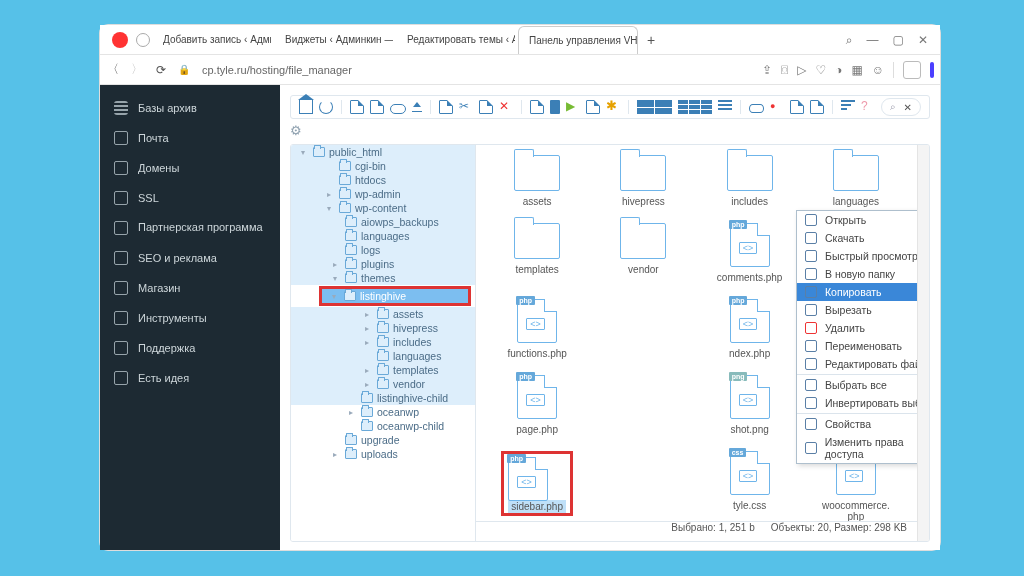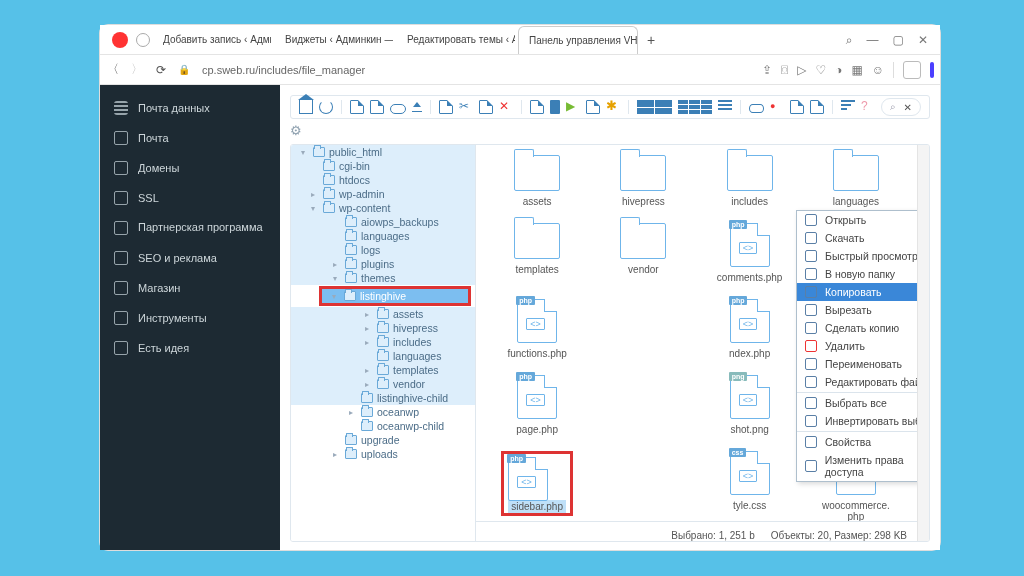--- a/index.html
+++ b/index.html
@@ -57,21 +57,21 @@
   .filewrap{flex:1;display:flex;border:1px solid #dfe7ee;border-radius:3px;overflow:hidden;}
   .tree{width:185px;border-right:1px solid #dfe7ee;overflow:auto;font-size:10.5px;color:#4b6c87;background:#fff;}
   .tree-inner{min-width:100%;}
   .node{white-space:nowrap;padding:1px 0 1px 4px;display:flex;align-items:center;gap:4px;}
   .node .tg{width:8px;display:inline-block;font-size:8px;color:#9ab;}
   .node .fic{width:12px;height:10px;display:inline-block;border:1px solid #6aa9d8;border-radius:1px;background:#ddeefb;position:relative;}
   .node .fic::before{content:"";position:absolute;left:0;top:-3px;width:5px;height:3px;background:#ddeefb;border:1px solid #6aa9d8;border-bottom:none;border-radius:1px 1px 0 0;}
   .node.hl-row{background:#ddeefb;}
   .redbox .node{background:#7cbef0;color:#fff;}
   .redbox{border:3px solid #d33;margin:1px 4px 1px 28px;}
-  .lvl0{padding-left:10px;} .lvl1{padding-left:20px;} .lvl2{padding-left:42px;} .lvl3{padding-left:58px;} .lvl4{padding-left:74px;}
+  .lvl0{padding-left:10px;} .lvl1{padding-left:36px;} .lvl2{padding-left:42px;} .lvl3{padding-left:58px;} .lvl4{padding-left:74px;}
   
   .grid{flex:1;overflow:auto;position:relative;}
   .grid-inner{padding:4px 10px;display:grid;grid-template-columns:repeat(4,1fr);gap:4px;}
   .item{display:flex;flex-direction:column;align-items:center;padding:6px 2px;font-size:10px;color:#555;}
   .foldericon{width:46px;height:36px;border:1.5px solid #6fb5ea;border-radius:2px;background:#fff;position:relative;}
   .foldericon::before{content:"";position:absolute;left:-1px;top:-7px;width:18px;height:7px;border:1.5px solid #6fb5ea;border-bottom:none;border-radius:2px 2px 0 0;background:#fff;}
   .fileicon{width:40px;height:44px;border:1.5px solid #6fb5ea;border-radius:2px;background:#fff;position:relative;}
   .fileicon::after{content:"";position:absolute;right:-1px;top:-1px;width:12px;height:12px;border-left:1.5px solid #6fb5ea;border-bottom:1.5px solid #6fb5ea;background:#fff;}
   .badge{position:absolute;left:-2px;top:-4px;font-size:7px;background:#65a8da;color:#fff;padding:1px 3px;border-radius:1px;font-weight:bold;}
   .badge.txt{background:#7598d8;}
@@ -80,21 +80,21 @@
   .item .lbl{margin-top:5px;text-align:center;max-width:70px;word-wrap:break-word;}
   .item.sel .lbl{background:#bfe0f8;padding:1px 3px;}
   .hlred{border:3px solid #d33;padding:3px 4px 1px 4px;}
   
   .ctx{position:absolute;left:320px;top:65px;width:155px;background:#fff;border:1px solid #aebfcd;font-size:10.5px;color:#444;box-shadow:2px 2px 5px rgba(0,0,0,.15);z-index:10;}
   .ctx .row{display:flex;align-items:center;gap:8px;padding:3px 8px;}
   .ctx .row.hov{background:#3a87d8;color:#fff;}
   .ctx .cic{width:12px;height:12px;display:inline-block;}
   .ctx .sep{height:1px;background:#dbe4ec;margin:1px 0;}
   
-  .status{height:20px;border-top:1px solid #dfe7ee;font-size:10px;color:#555;display:flex;align-items:flex-end;justify-content:flex-end;gap:16px;padding:0 10px;}
+  .status{height:20px;border-top:1px solid #dfe7ee;font-size:10px;color:#555;display:flex;align-items:flex-start;justify-content:flex-end;gap:16px;padding:0 10px;}
   .scrollstub{width:12px;background:#f4f4f4;border-left:1px solid #e4e4e4;}
 </style>
 </head>
 <body>
 
 <div class="browser">
 
   <div class="titlebar">
     <span class="opera-icon"></span>
     <span class="ico" style="width:14px;height:14px;border:1px solid #aaa;border-radius:50%;"></span>
@@ -121,41 +121,41 @@
       <span>▢</span>
       <span>✕</span>
     </div>
   </div>
 
   <div class="urlbar">
     <span class="ico">〈</span>
     <span class="ico" style="opacity:.4">〉</span>
     <span class="ico">⟳</span>
     <span class="ico" style="font-size:10px;">🔒</span>
-    <span class="url">cp.sweb.ru/includes/file_manager</span>
+    <span class="url">cp.tyle.ru/hosting/file_manager</span>
     <div class="right">
       <span>⇪</span>
       <span>⌼</span>
       <span>▷</span>
       <span>♡</span>
       <span>◑</span>
       <span>▦</span>
       <span>☺</span>
       <span class="sep"></span>
       <span class="cube"></span>
       <span class="pill"></span>
     </div>
   </div>
 
   <div class="page">
 
     <div class="sidebar">
       <div class="side-item db">
           <span class="sico"></span>
-          <span>Почта данных</span>
+          <span>Базы архив</span>
         </div>
       <div class="side-item">
           <span class="sico"></span>
           <span>Почта</span>
         </div>
       <div class="side-item">
           <span class="sico"></span>
           <span>Домены</span>
         </div>
       <div class="side-item">
@@ -170,20 +170,24 @@
           <span class="sico"></span>
           <span>SEO и реклама</span>
         </div>
       <div class="side-item">
           <span class="sico"></span>
           <span>Магазин</span>
         </div>
       <div class="side-item">
           <span class="sico"></span>
           <span>Инструменты</span>
+        </div>
+      <div class="side-item">
+          <span class="sico"></span>
+          <span>Поддержка</span>
         </div>
       <div class="side-item">
           <span class="sico"></span>
           <span>Есть идея</span>
         </div>
     </div>
 
     <div class="content">
       <div class="toolbar">
         <span class="tb home"></span>
@@ -491,24 +495,20 @@
               </div>
               <div class="row hov">
                 <span class="cic" style="border:1px solid #5a7fa6;border-radius:2px"></span>
                 <span>Копировать</span>
               </div>
               <div class="row">
                 <span class="cic" style="border:1px solid #5a7fa6;border-radius:2px"></span>
                 <span>Вырезать</span>
               </div>
               <div class="row">
-                <span class="cic" style="border:1px solid #5a7fa6;border-radius:2px"></span>
-                <span>Сделать копию</span>
-              </div>
-              <div class="row">
                 <span class="cic" style="border:1px solid #e33;border-radius:2px"></span>
                 <span>Удалить</span>
               </div>
               <div class="row">
                 <span class="cic" style="border:1px solid #5a7fa6;border-radius:2px"></span>
                 <span>Переименовать</span>
               </div>
               <div class="row">
                 <span class="cic" style="border:1px solid #5a7fa6;border-radius:2px"></span>
                 <span>Редактировать файл</span>

